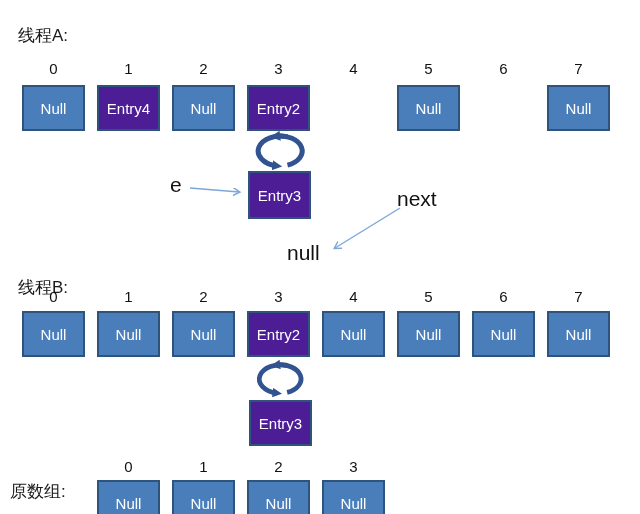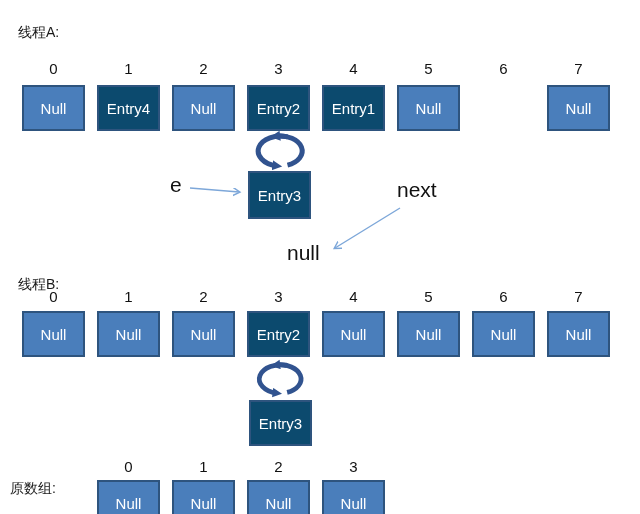--- a/index.html
+++ b/index.html
@@ -9,21 +9,21 @@
     color:#1a1a1a;
   }
   .board{
     position:relative;
     width:640px;height:514px;
     background:#ffffff;
     overflow:hidden;
   }
   .section-label{
     position:absolute;
-    font-size:14px;
+    font-size:17px;
     color:#1a1a1a;
     white-space:nowrap;
   }
   .idx{
     position:absolute;
     width:63px;
     text-align:center;
     font-size:15px;
     color:#111111;
   }
@@ -31,21 +31,21 @@
     position:absolute;
     width:63px;height:46px;
     box-sizing:border-box;
     background:#4a7ebb;
     border:2px solid #2e547e;
     color:#ffffff;
     font-size:15px;
     display:flex;align-items:center;justify-content:center;
     white-space:nowrap;
   }
-  .cell[data-type="entry"]{ background:#0c4a6e; }
+  .cell[data-type="entry"]{ background:#4c1d95; }
   .pointer-label{
     position:absolute;
     font-size:21px;
     color:#111111;
     white-space:nowrap;
   }
   svg.arrow, svg.cycle{ position:absolute; overflow:visible; }
 </style>
 </head>
 <body>
@@ -73,37 +73,36 @@
   <div class="idx" style="left:247px;top:42px;">3</div>
   <div class="idx" style="left:322px;top:42px;">4</div>
   <div class="idx" style="left:397px;top:42px;">5</div>
   <div class="idx" style="left:472px;top:42px;">6</div>
   <div class="idx" style="left:547px;top:42px;">7</div>
 
   <div class="cell" style="left:22px;top:67px;" data-type="null">Null</div>
   <div class="cell" style="left:97px;top:67px;" data-type="entry">Entry4</div>
   <div class="cell" style="left:172px;top:67px;" data-type="null">Null</div>
   <div class="cell" style="left:247px;top:67px;" data-type="entry">Entry2</div>
-  <div class="cell" style="left:322px;top:67px;" data-type="entry">Entry1</div>
   <div class="cell" style="left:397px;top:67px;" data-type="null">Null</div>
   <div class="cell" style="left:547px;top:67px;" data-type="null">Null</div>
 
   <svg class="cycle" style="left:251px;top:114px;" width="58" height="39" viewBox="0 0 58 39">
     <path d="M 36.5 4.9 A 22 15 0 1 0 25.2 33.8" fill="none" stroke="#31538f" stroke-width="5" marker-end="url(#m-cyc)"></path>
     <path d="M 36.5 33.1 A 22 15 0 0 0 25.2 4.2" fill="none" stroke="#31538f" stroke-width="5" marker-end="url(#m-cyc)"></path>
   </svg>
 
   <div class="cell" style="left:248px;top:153px;height:48px;" data-type="entry">Entry3</div>
 
   <div class="pointer-label" style="left:170px;top:155px;">e</div>
   <svg class="arrow" style="left:187px;top:162px;" width="60" height="18">
     <line x1="3" y1="8" x2="52" y2="12" stroke="#7da7d9" stroke-width="1.4" marker-end="url(#m-ptr)"></line>
   </svg>
 
-  <div class="pointer-label" style="left:397px;top:160px;">next</div>
+  <div class="pointer-label" style="left:397px;top:169px;">next</div>
   <svg class="arrow" style="left:328px;top:186px;" width="76" height="50">
     <line x1="72" y1="4" x2="7" y2="44" stroke="#7da7d9" stroke-width="1.4" marker-end="url(#m-ptr)"></line>
   </svg>
 
   <div class="pointer-label" style="left:287px;top:223px;">null</div>
 
   <div class="section-label" style="left:18px;top:246px;margin-top:12px;">线程B:</div>
 
   <div class="idx" style="left:22px;top:270px;">0</div>
   <div class="idx" style="left:97px;top:270px;">1</div>

